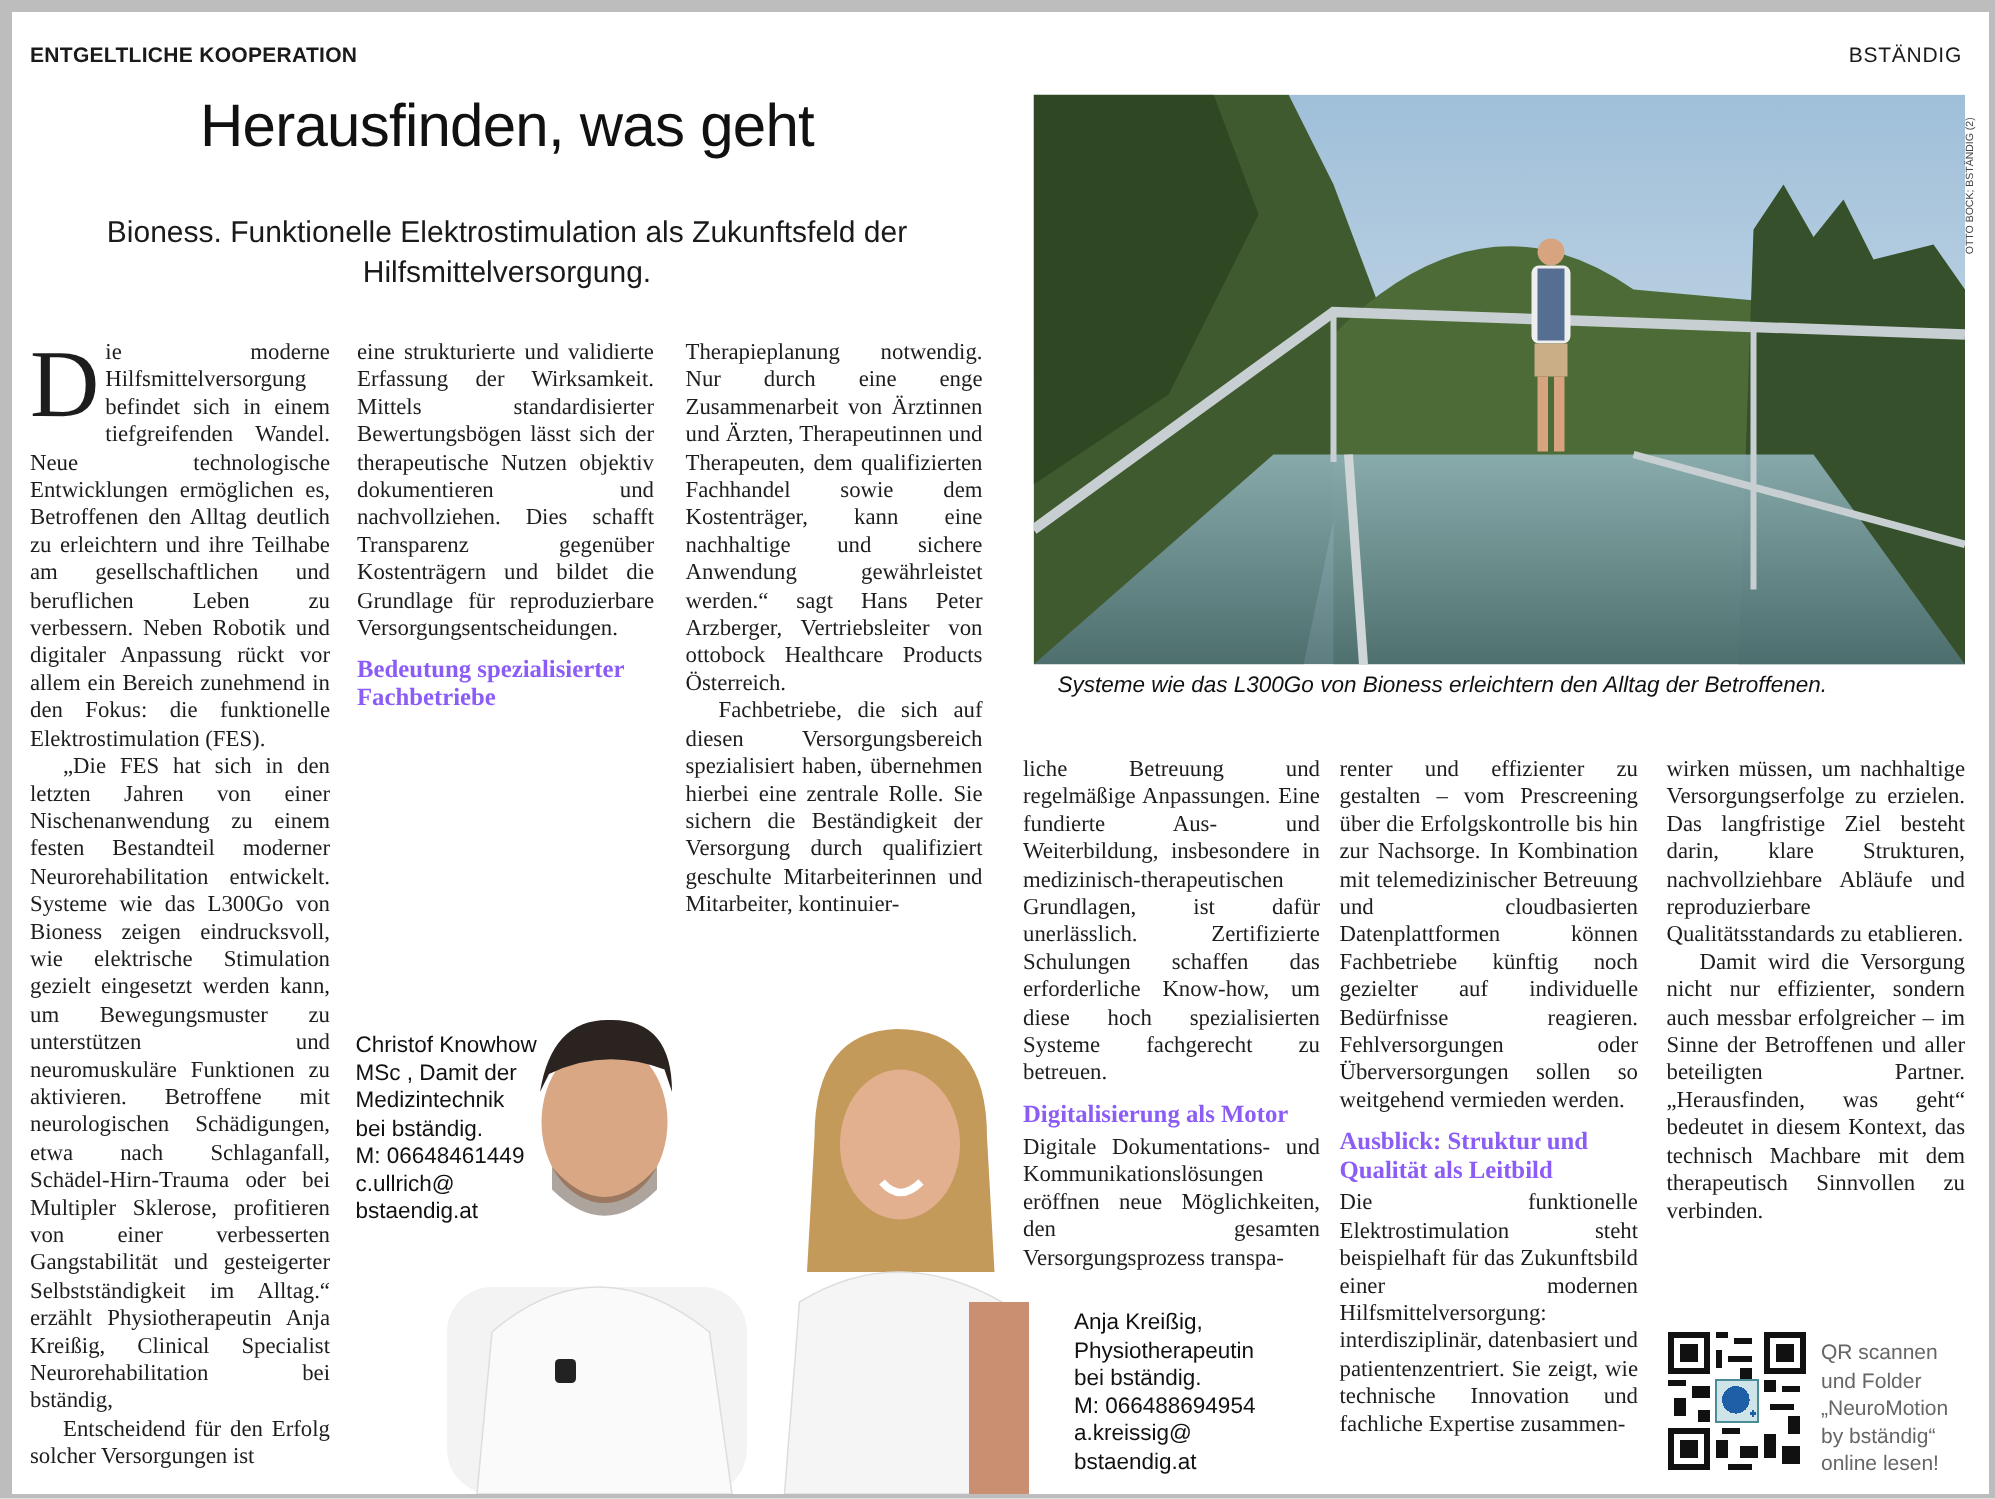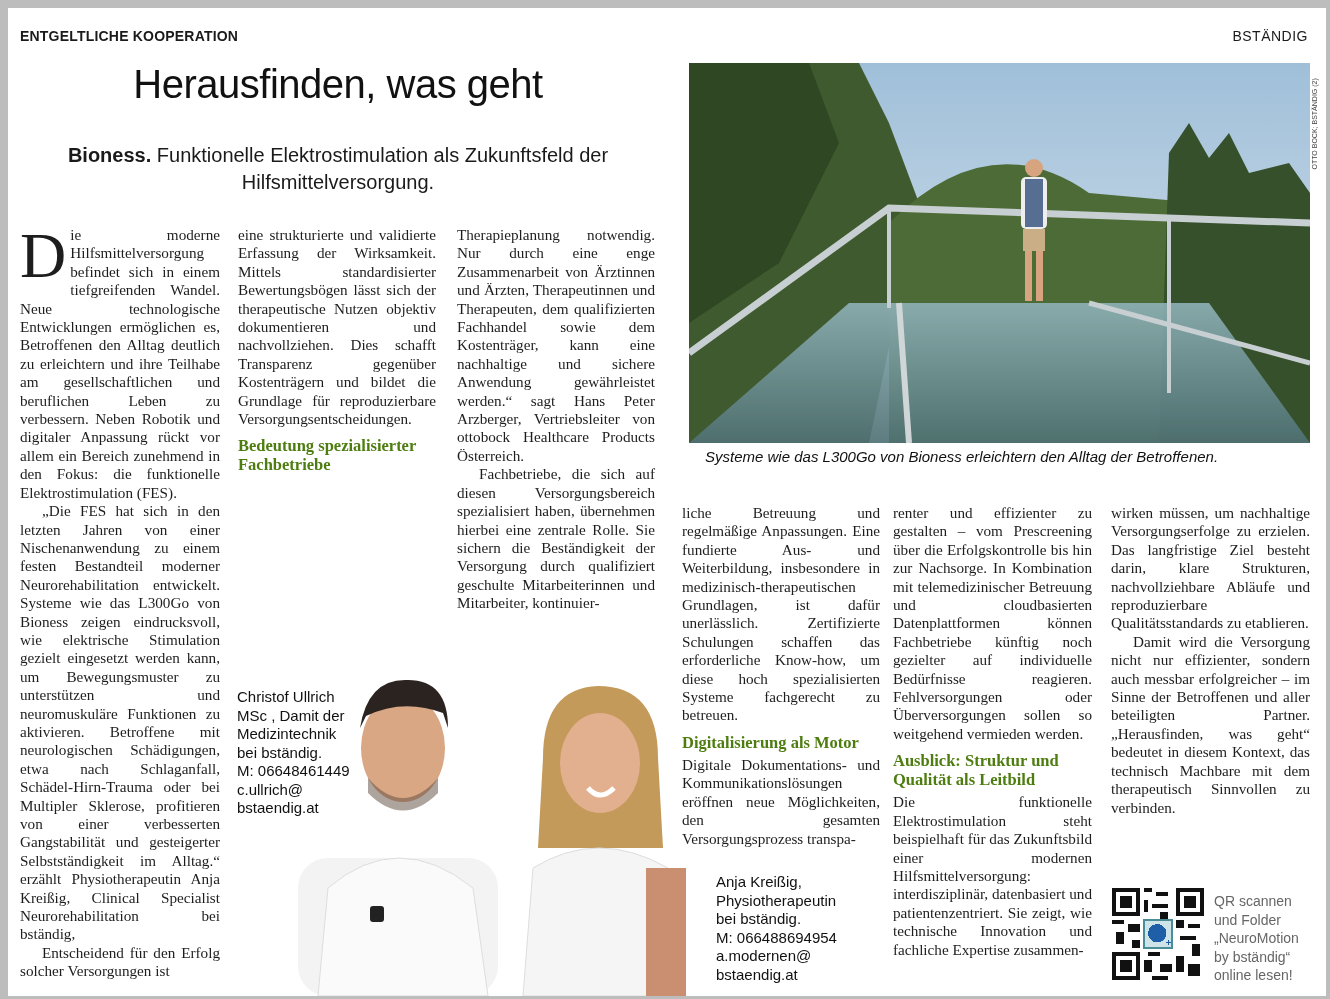--- a/index.html
+++ b/index.html
@@ -5,26 +5,26 @@
   html, body { margin:0; padding:0; }
   body { width:1330px; height:999px; background:#bdbdbd; position:relative; overflow:hidden; }
   .page { position:absolute; left:8px; top:8px; width:1318px; height:988px; background:#fff; overflow:hidden; }
   .sans { font-family:"Liberation Sans","DejaVu Sans",sans-serif; }
   .serif { font-family:"Liberation Serif","DejaVu Serif",serif; }
   .abs { position:absolute; }
   .kicker { left:12px; top:20px; font-size:14px; font-weight:bold; letter-spacing:0.2px; color:#1a1a1a; }
   .brand { right:18px; top:20px; font-size:14px; letter-spacing:0.5px; color:#1a1a1a; }
   .headline { left:0; width:660px; top:54px; text-align:center; font-size:40px; color:#111; letter-spacing:-0.5px; }
   .subhead { left:30px; width:600px; top:134px; text-align:center; font-size:20px; line-height:27px; color:#1a1a1a; }
-  .subhead b { font-weight:bold; }
+  .subhead b { font-weight:normal; }
   .col { position:absolute; font-size:15.2px; line-height:18.4px; color:#1d1d1d; text-align:justify; hyphens:manual; }
   .col p { margin:0; }
   .col p.indent { text-indent:22px; }
   .dropcap { float:left; font-size:64px; line-height:52px; margin:4px 4px 0 0; font-family:"Liberation Serif",serif; }
-  .sub { font-weight:bold; font-size:16.5px; line-height:19px; margin:8px 0 4px; text-align:left; color:#4d7c0f; }
+  .sub { font-weight:bold; font-size:16.5px; line-height:19px; margin:8px 0 4px; text-align:left; color:#8b5cf6; }
   .photo { left:681px; top:55px; width:621px; height:380px; overflow:hidden; }
   .caption { left:697px; top:440px; font-size:15px; color:#111;font-style:italic; }
   .credit { left:1300px; top:60px; width:14px; height:110px; }
   .credit span { position:absolute; left:-44px; top:48px; transform:rotate(-90deg); font-size:7px; white-space:nowrap; color:#444; width:100px; }
   .contact { font-size:15px; line-height:18.5px; color:#111; }
   .qrtext { left:1206px; top:884px; font-size:14px; line-height:18.5px; color:#666; }
 </style>
 </head>
 <body>
 
@@ -119,35 +119,35 @@
     <svg width="195" height="318" viewBox="0 0 195 318">
       <path d="M25 80 Q25 10 80 8 Q140 8 140 80 L145 170 L20 170Z" fill="#c39a5a"></path>
       <ellipse cx="82" cy="85" rx="40" ry="50" fill="#e2b08f"></ellipse>
       <path d="M5 318 L15 190 Q80 150 150 190 L165 318Z" fill="#f5f5f5" stroke="#ddd"></path>
       <rect x="128" y="190" width="40" height="128" fill="#c98f70"></rect>
       <path d="M70 110 Q82 124 96 110" stroke="#fff" stroke-width="5" fill="none"></path>
     </svg>
   </div>
 
   <div class="abs sans contact" style="left:229px; top:680px;">
-    <div>Christof Ullrich</div>
+    <div>Christof Knowhow</div>
     <div>MSc , Damit der</div>
     <div>Medizintechnik</div>
     <div>bei bständig.</div>
     <div>M: 06648461449</div>
     <div>c.ullrich@</div>
     <div>bstaendig.at</div>
   </div>
 
   <div class="abs sans contact" style="left:708px; top:865px;">
     <div>Anja Kreißig,</div>
     <div>Physiotherapeutin</div>
     <div>bei bständig.</div>
     <div>M: 066488694954</div>
-    <div>a.modernen@</div>
+    <div>a.kreissig@</div>
     <div>bstaendig.at</div>
   </div>
 
   <div class="abs" style="left:1104px; top:880px; width:92px; height:92px;">
     <svg width="92" height="92" viewBox="0 0 23 23" shape-rendering="crispEdges">
       <rect width="23" height="23" fill="#fff"></rect>
       <g fill="#111">
         <rect x="0" y="0" width="7" height="7"></rect>
           <rect x="1" y="1" width="5" height="5" fill="#fff"></rect>
           <rect x="2" y="2" width="3" height="3"></rect>

